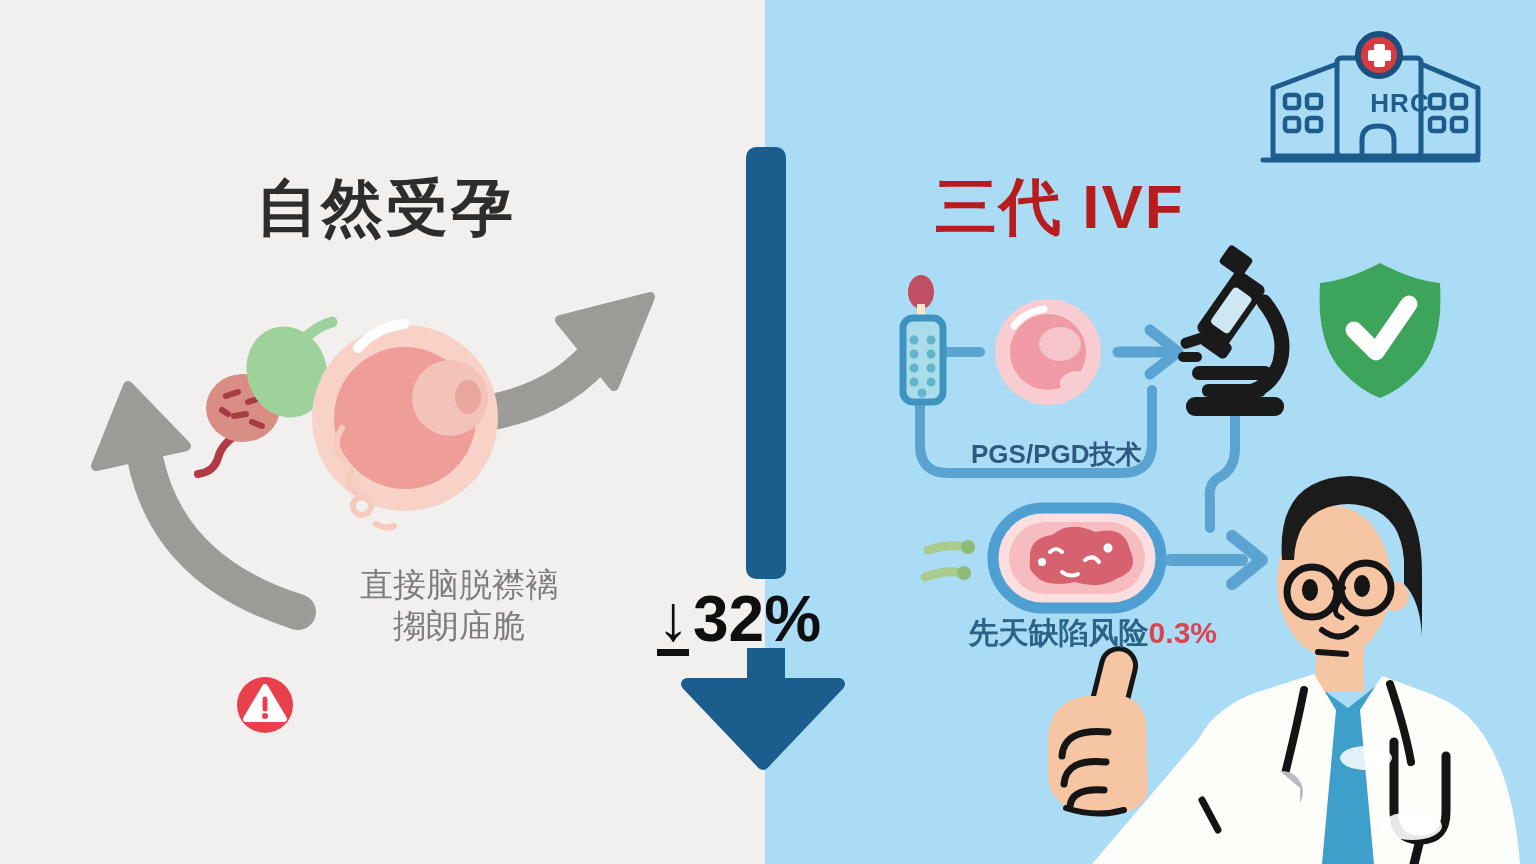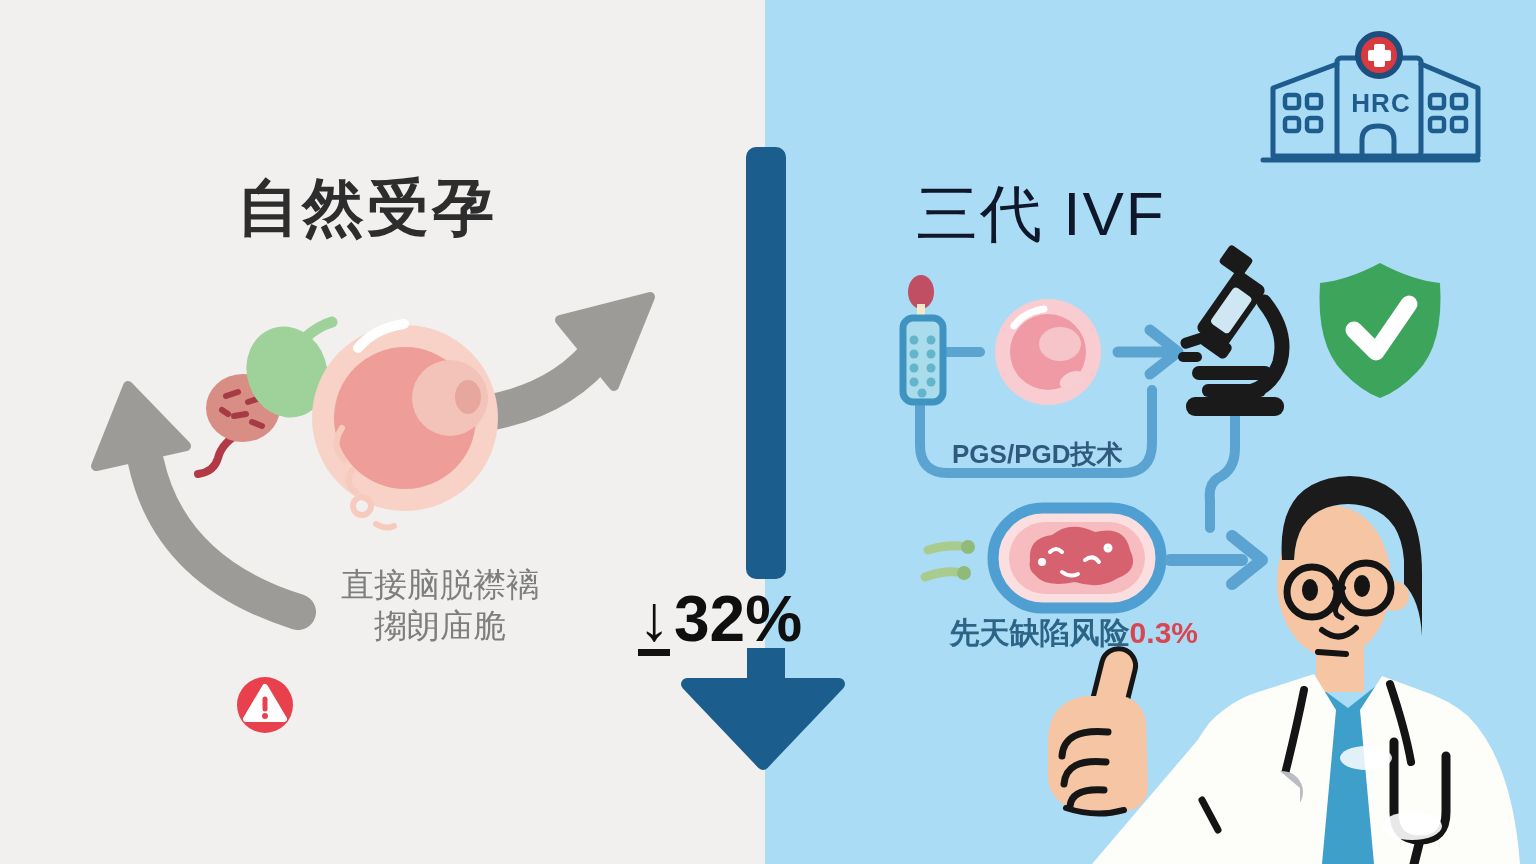--- a/index.html
+++ b/index.html
@@ -2,25 +2,25 @@
 <html><head>
 <meta charset="utf-8">
 <style>
   html,body{margin:0;padding:0;background:#dddddd;}
   .stage{position:relative;width:1536px;height:864px;overflow:hidden;
          font-family:"Liberation Sans","DejaVu Sans",sans-serif;}
   .bg{position:absolute;top:0;height:864px;}
   .bg-left{left:0;width:765px;background:#f1f0ee;}
   .bg-right{left:765px;width:771px;background:#abdcf5;}
   .artlayer{position:absolute;left:0;top:0;z-index:1;}
-  .txt{position:absolute;z-index:2;}
+  .txt{position:absolute;z-index:2;padding-left:19px;}
   .title-left{left:237px;top:166px;width:300px;font-size:62px;font-weight:700;
               color:#2d2d2d;letter-spacing:3px;}
-  .title-right{left:916px;top:172px;width:300px;font-size:62px;font-weight:400;
-               color:#0f172a;letter-spacing:2px;}
+  .title-right{left:916px;top:165px;width:300px;font-size:62px;font-weight:700;
+               color:#b91c1c;letter-spacing:2px;}
   .caption{left:295px;top:564px;width:290px;text-align:center;font-size:33px;
            font-weight:400;color:#7e7e7c;line-height:1.25;}
   .risk-left{left:302px;top:682px;width:340px;font-size:37px;font-weight:800;color:#1f1f1f;}
   .reduction{left:638px;top:582px;width:260px;font-size:64px;font-weight:900;
              color:#0f0f0f;display:flex;align-items:flex-end;}
   .reduction .darr{display:inline-block;border-bottom:7px solid #111;
                    line-height:0.95;margin-right:4px;}
   .pgs-label{left:952px;top:437px;width:200px;text-align:left;font-size:26px;
              font-weight:600;color:#2f5a7e;}
   .risk-right{left:938px;top:613px;width:260px;text-align:right;font-size:30px;

